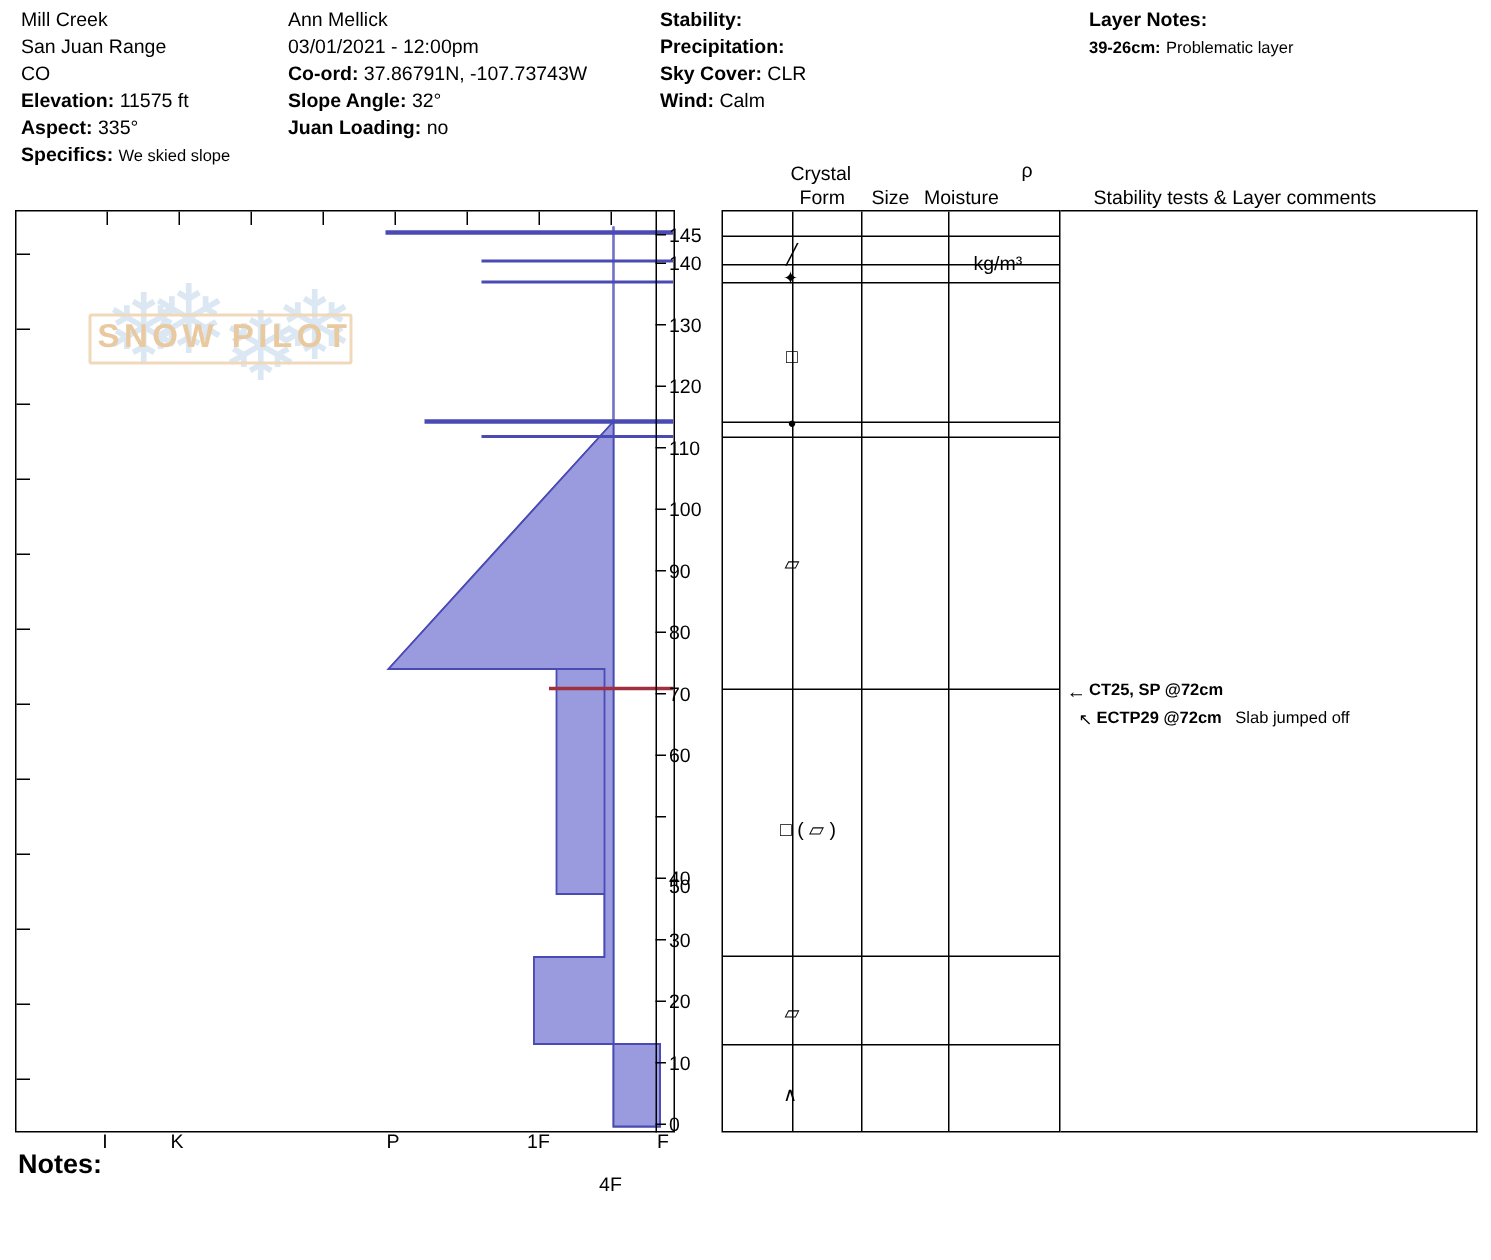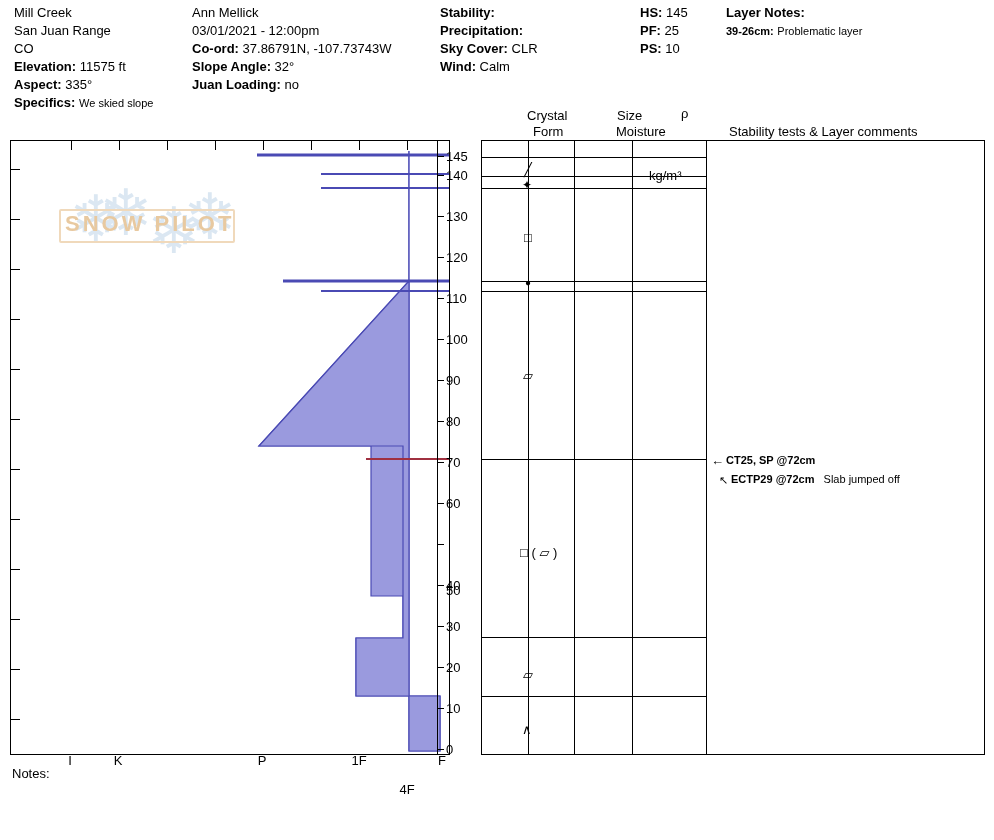--- a/index.html
+++ b/index.html
@@ -207,22 +207,22 @@
   #hardness-labels span {
     position: absolute;
     text-align: center;
     white-space: nowrap;
   }
 
   #notes-line {
     position: absolute;
     left: 12px;
     top: 766px;
-    font-size: 13px;
-    font-weight: normal;
+    font-size: 18px;
+    font-weight: bold;
   }
 </style>
 </head>
 <body>
 
 <div id="header">
 
   <div class="hcol" id="col-loc">
     <div class="hrow">Mill Creek</div>
     <div class="hrow">San Juan Range</div>
@@ -269,50 +269,36 @@
     <div class="hrow">
       <span class="hlabel">Sky Cover:</span>
       <span class="hval">CLR</span>
     </div>
     <div class="hrow">
       <span class="hlabel">Wind:</span>
       <span class="hval">Calm</span>
     </div>
   </div>
 
-  <div class="hcol" id="col-hs">
-    <div class="hrow">
-      <span class="hlabel">HS:</span>
-      <span class="hval">145</span>
-    </div>
-    <div class="hrow">
-      <span class="hlabel">PF:</span>
-      <span class="hval">25</span>
-    </div>
-    <div class="hrow">
-      <span class="hlabel">PS:</span>
-      <span class="hval">10</span>
-    </div>
-  </div>
 
   <div class="hcol" id="col-notes">
     <div class="hrow">
       <span class="hlabel">Layer Notes:</span>
     </div>
     <div class="hrow">
       <span class="note-range">39-26cm:</span>
       <span class="small-note">Problematic layer</span>
     </div>
   </div>
 </div>
 
 <div id="table-headers">
   <span style="left:46px; top:0px;">Crystal</span>
   <span style="left:52px; top:16px;">Form</span>
-  <span style="left:100px; top:0;margin-left:36px;">Size</span>
+  <span style="left:100px; top:16px;">Size</span>
   <span style="left:135px; top:16px;">Moisture</span>
   <span style="left:200px; top:-2px;">ρ</span>
   <span style="left:168px; top:16px;margin-top:44px;">kg/m³</span>
   <span style="left:248px; top:16px;">Stability tests &amp; Layer comments</span>
 </div>
 
 <div id="plot">
 
   <div id="hardness-ticks-top">
     <i style="left:60px;"></i>

